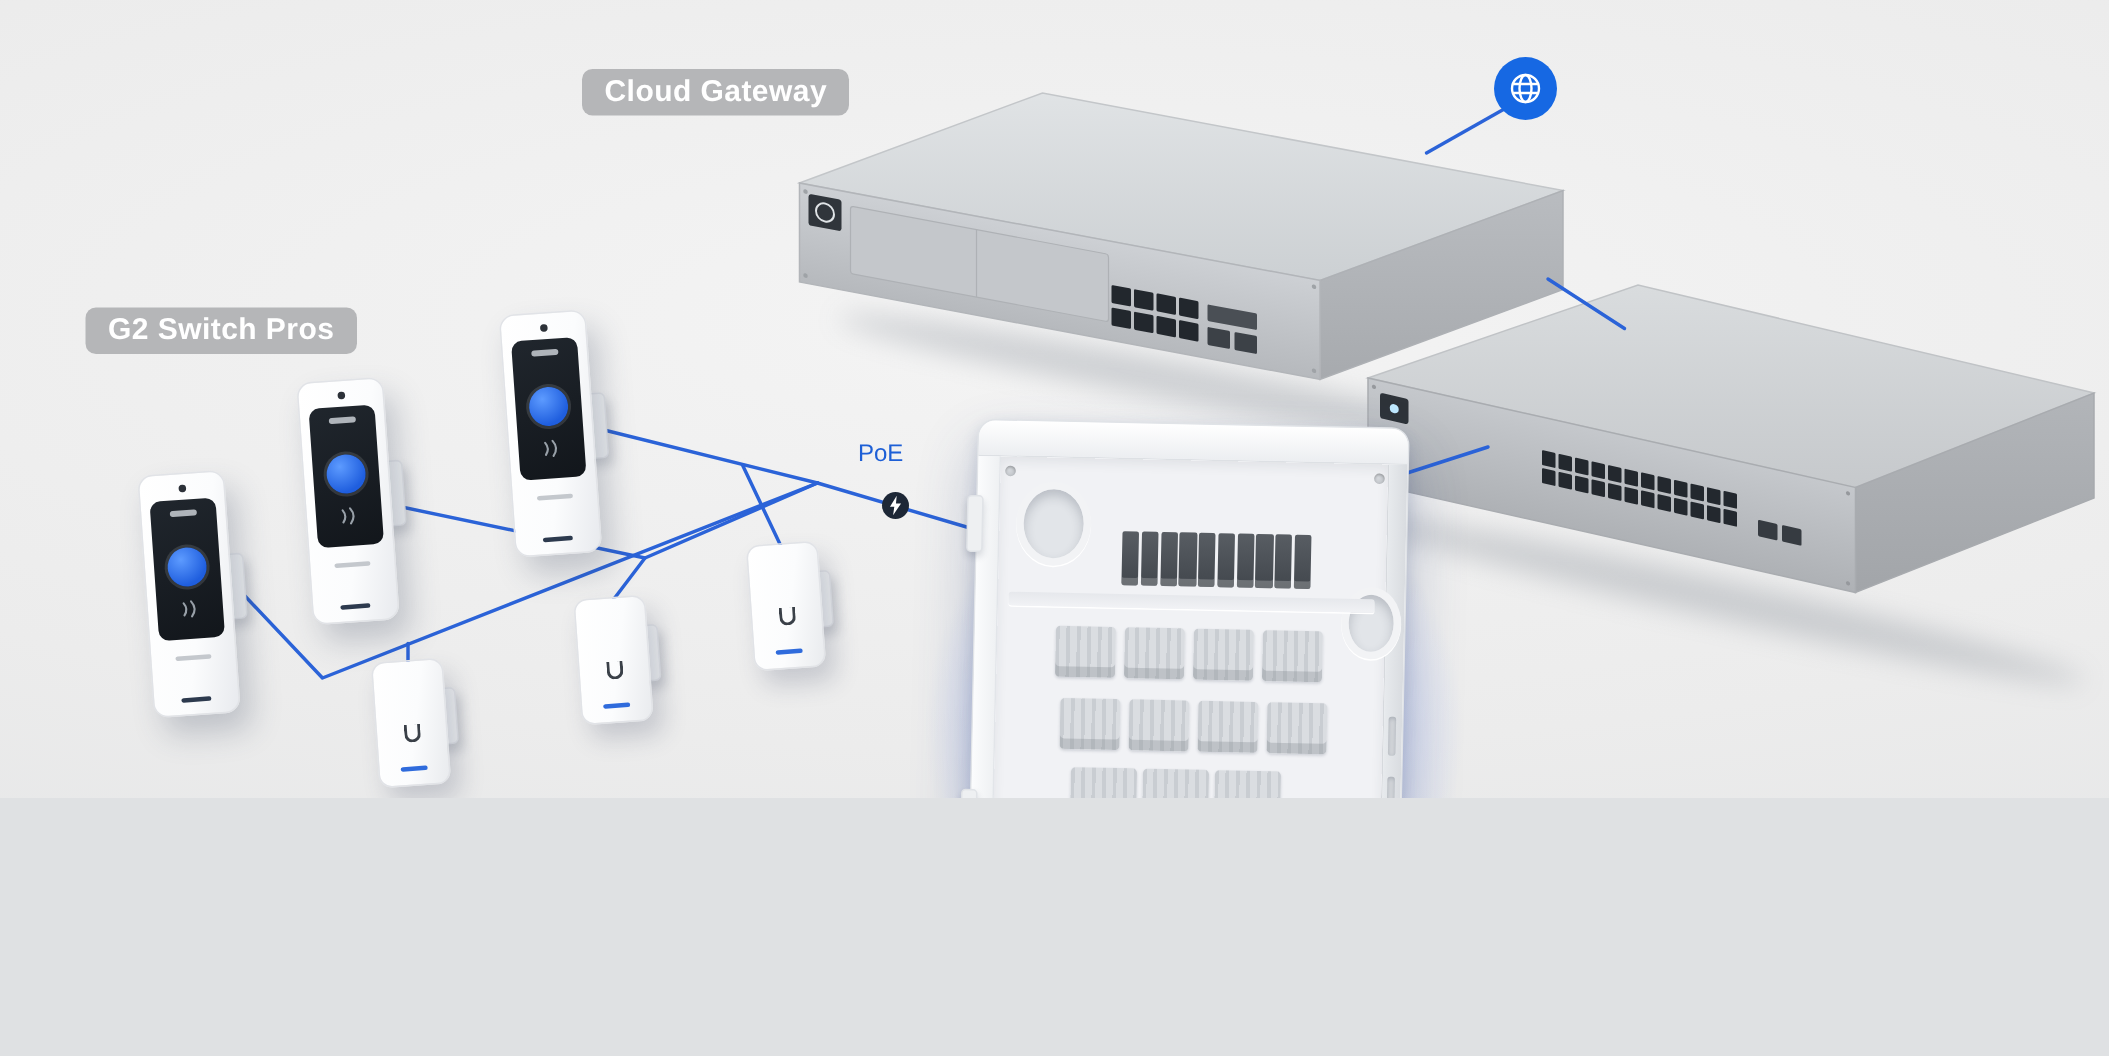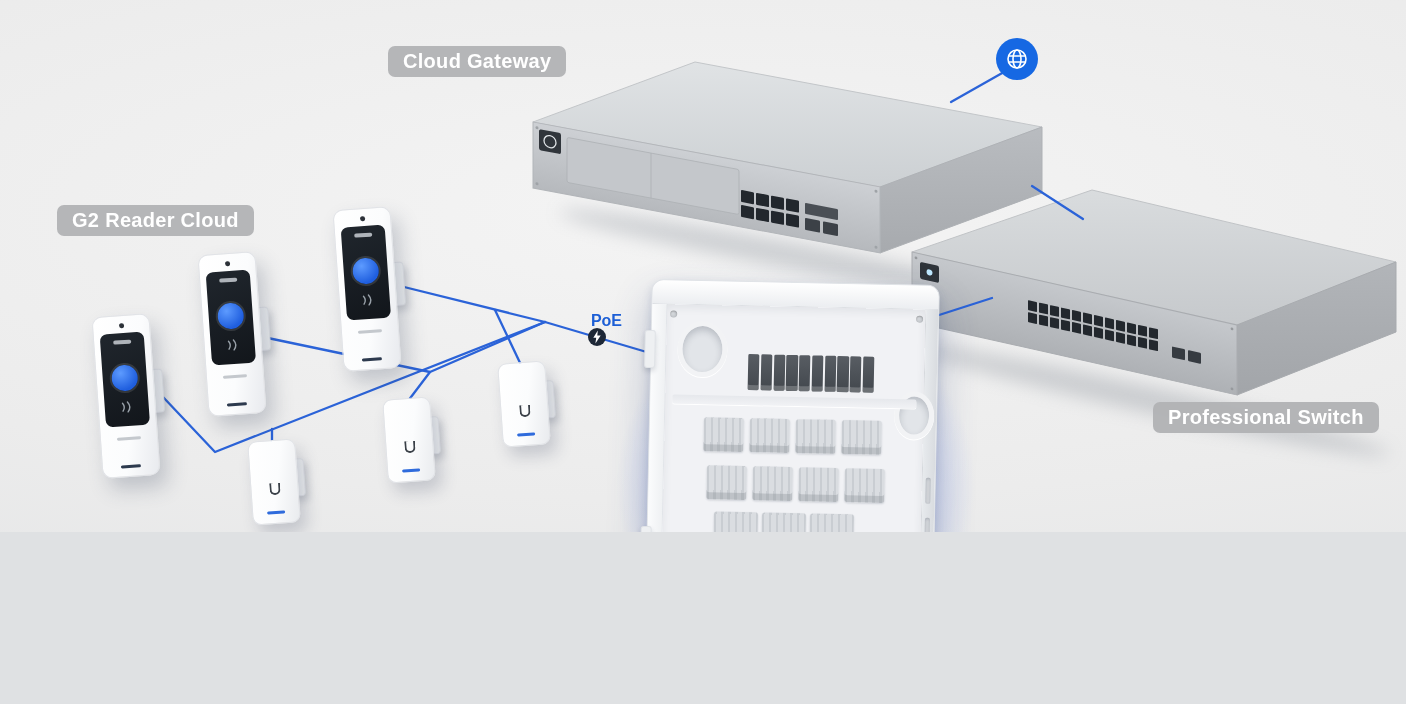--- a/index.html
+++ b/index.html
@@ -10,22 +10,22 @@
 
   
   .glow{position:absolute;left:553px;top:232px;width:486px;height:488px;
     background:radial-gradient(ellipse 50% 50% at 50% 52%, rgba(97,133,255,.5) 0%, rgba(97,133,255,.24) 48%, rgba(97,133,255,0) 74%)}
 
   
   .badge{position:absolute;padding:4px 15px;border-radius:7px;color:#fff;font-size:20px;
     font-weight:700;letter-spacing:.3px;white-space:nowrap}
   .badge.gray{background:rgba(177,178,180,.95)}
   .badge.blue{background:#1757e6;box-shadow:0 6px 14px rgba(23,87,230,.35)}
-  .poe-label{position:absolute;left:572px;top:312px;width:50px;text-align:right;
-    color:#1d5fd6;font-size:16px;font-weight:700}
+  .poe-label{position:absolute;left:572px;top:294px;width:50px;text-align:left;
+    color:#1d5fd6;font-size:16px;font-weight:400}
   .globe{position:absolute;left:996px;top:38px;width:42px;height:42px}
   .bolt{position:absolute;left:587px;top:327px;width:20px;height:20px}
 
   
   .hub{position:absolute;left:648px;top:282px;width:288px;height:370px;transform:rotate(1.2deg);
     background:#f5f6f8;border:1px solid #e0e3e7;border-radius:12px;
     box-shadow:0 20px 38px rgba(55,75,130,.30), 0 4px 10px rgba(55,75,130,.18)}
   .hub .wall-top{position:absolute;left:0;top:0;right:0;height:24px;border-radius:11px 11px 0 0;
     background:linear-gradient(#ffffff,#eceef1);border-bottom:1px solid #dde0e4}
   .hub .wall-left{position:absolute;left:0;top:24px;bottom:16px;width:15px;
@@ -345,17 +345,16 @@
     </svg>
   </div>
   <div class="bolt">
     <svg width="20" height="20" viewBox="0 0 20 20">
       <circle cx="10" cy="10" r="9" fill="#1d2736"></circle>
       <path d="M10.8 3.5 L6.3 10.8 H9.2 L8.4 16.5 L13.7 8.6 H10.3 Z" fill="#ffffff"></path>
     </svg>
   </div>
 
   <div class="badge gray" style="left:388px;top:46px">Cloud Gateway</div>
-  <div class="badge gray" style="left:57px;top:205px">G2 Reader Cloud</div>
-  <div class="badge gray" style="left:1153px;top:402px">Professional Switch</div>
+  <div class="badge gray" style="left:57px;top:205px">G2 Switch Pros</div>
   <div class="poe-label">PoE</div>
 
 </div>
 
 </body></html>

